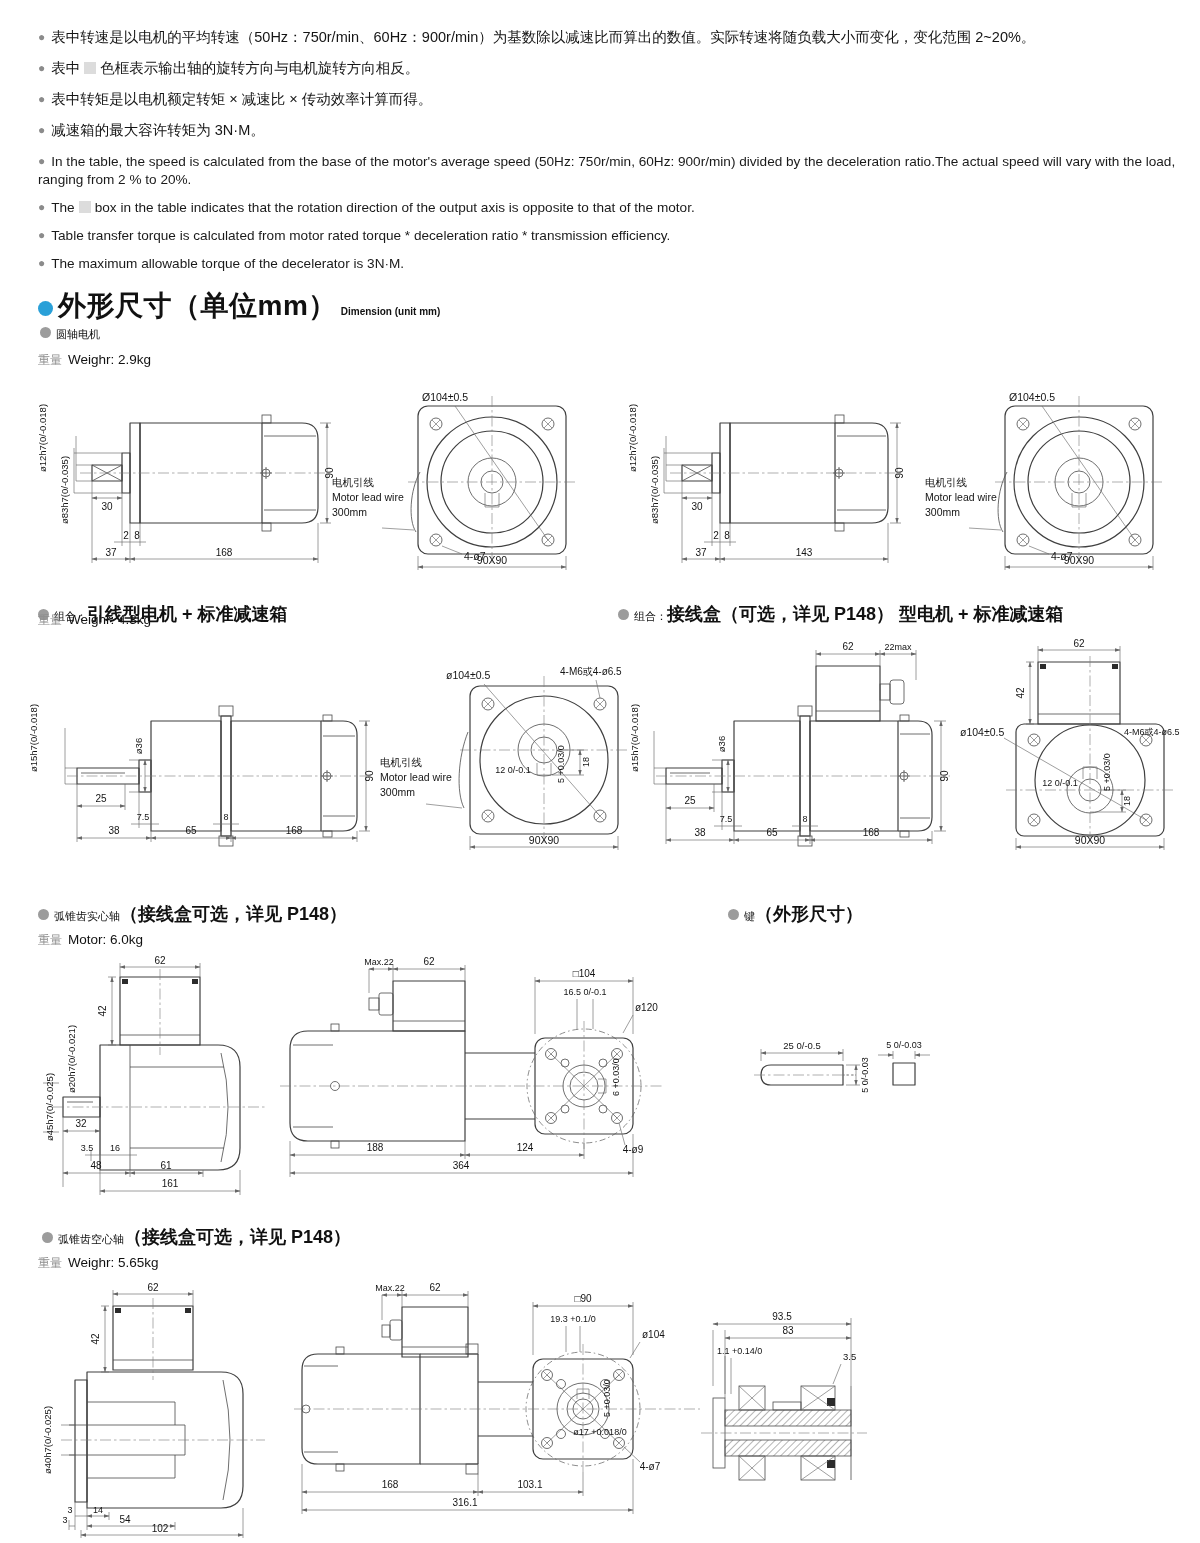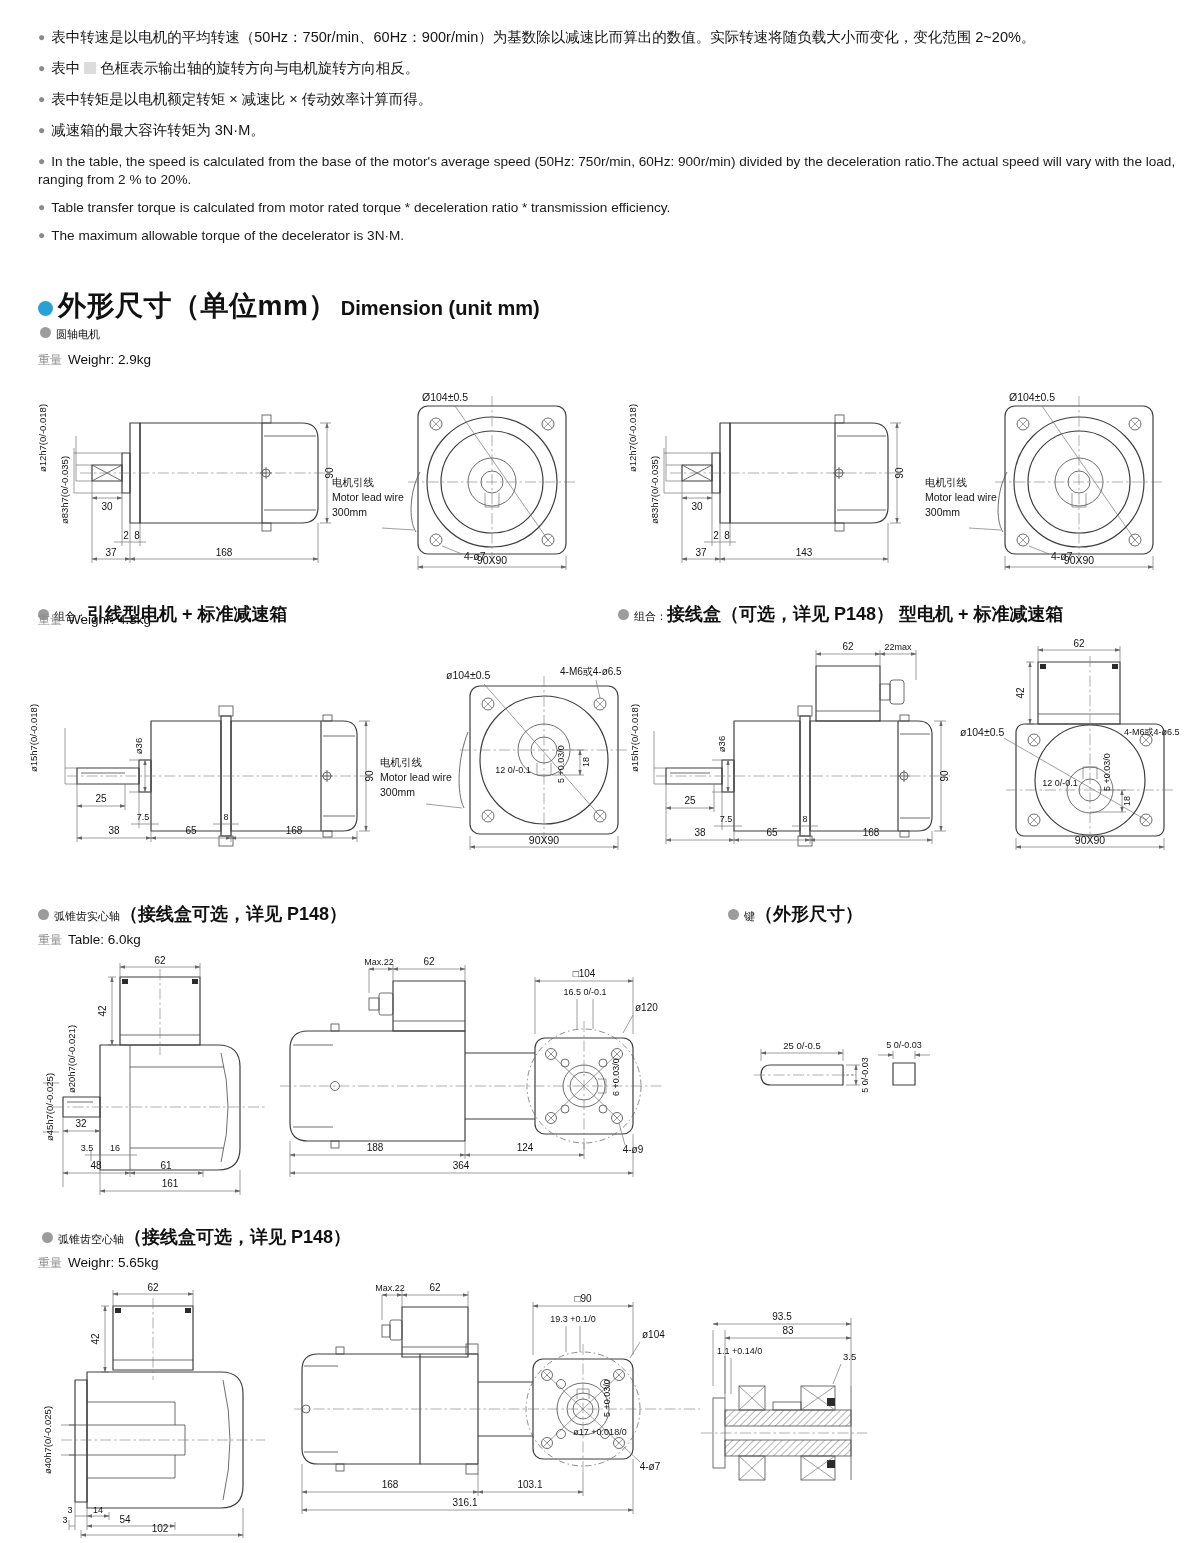--- a/index.html
+++ b/index.html
@@ -9,21 +9,21 @@
   
   .notes{position:absolute;left:38px;top:28px;width:1140px;}
   .nz{margin:0 0 12px 0;font-size:14.5px;line-height:19px;color:#151515;}
   .ne{margin:0 0 9px 0;font-size:13.6px;line-height:18px;color:#1a1a1a;}
   .b{color:#8b8b8b;font-size:12px;margin-right:6px;vertical-align:1px;}
   .gray-box{display:inline-block;width:12px;height:12px;background:#dcdcdc;margin:0 4px -1px 4px;}
   
   .dot-blue{display:inline-block;width:15px;height:15px;border-radius:50%;background:#2aa0d8;margin-right:5px;vertical-align:-1px;}
   .dot-gray{display:inline-block;width:11px;height:11px;border-radius:50%;background:#9c9c9c;margin-right:5px;}
   .h1-zh{font-size:28px;font-weight:bold;letter-spacing:0.5px;}
-  .h1-en{font-size:20px;font-weight:bold;margin-left:4px;}
+  .h1-en{font-size:10px;font-weight:bold;margin-left:4px;}
   .h2{font-size:11px;font-weight:normal;}
   .h2n{font-size:18px;font-weight:bold;}
   .wl{font-size:12px;color:#8e8e8e;}
   .wv{font-size:13.5px;color:#111;margin-left:6px;}
   
   svg text{font-family:"Liberation Sans",sans-serif;font-size:10px;fill:#141414;}
   .t9{font-size:9px;}.t95{font-size:9.5px;}.t105{font-size:10.5px;}
   .tm{text-anchor:middle;}
   .ol{fill:none;stroke:#3f3f3f;stroke-width:1.2;stroke-linejoin:round;}
   .ol2{fill:none;stroke:#4a4a4a;stroke-width:0.8;}
@@ -48,20 +48,21 @@
 </svg>
 
 <div id="page">
 
   <div class="notes">
     <p class="nz"><span class="b">●</span><span>表中转速是以电机的平均转速（50Hz：750r/min、60Hz：900r/min）为基数除以减速比而算出的数值。实际转速将随负载大小而变化，变化范围 2~20%。</span></p>
     <p class="nz"><span class="b">●</span><span>表中</span><span class="gray-box"></span><span>色框表示输出轴的旋转方向与电机旋转方向相反。</span></p>
     <p class="nz"><span class="b">●</span><span>表中转矩是以电机额定转矩 × 减速比 × 传动效率计算而得。</span></p>
     <p class="nz"><span class="b">●</span><span>减速箱的最大容许转矩为 3N·M。</span></p>
     <p class="ne"><span class="b">●</span><span>In the table, the speed is calculated from the base of the motor's average speed (50Hz: 750r/min, 60Hz: 900r/min) divided by the deceleration ratio.The actual speed will vary with the load, ranging from 2 % to 20%.</span></p>
+    <p class="ne"><span class="b">●</span><span>The</span><span class="gray-box"></span><span>box in the table indicates that the rotation direction of the output axis is opposite to that of the motor.</span></p>
     <p class="ne"><span class="b">●</span><span>Table transfer torque is calculated from motor rated torque * deceleration ratio * transmission efficiency.</span></p>
     <p class="ne"><span class="b">●</span><span>The maximum allowable torque of the decelerator is 3N·M.</span></p>
   </div>
 
   <div class="abs" style="left:38px;top:287px;">
     <span class="dot-blue"></span><span class="h1-zh">外形尺寸（单位mm）</span><span class="h1-en">Dimension (unit mm)</span>
   </div>
 
   <div class="abs" style="left:40px;top:324px;">
     <span class="dot-gray"></span><span class="h2">圆轴电机</span>
@@ -507,21 +508,21 @@
     <text class="tm t105" x="130" y="208">90X90</text>
   </svg>
 
   <div class="abs" style="left:38px;top:902px;">
     <span class="dot-gray"></span><span class="h2">弧锥齿实心轴</span><span class="h2n">（接线盒可选，详见 P148）</span>
   </div>
   <div class="abs" style="left:728px;top:902px;">
     <span class="dot-gray"></span><span class="h2">键</span><span class="h2n">（外形尺寸）</span>
   </div>
   <div class="abs" style="left:38px;top:930px;">
-    <span class="wl">重量</span><span class="wv">Table: 6.0kg</span>
+    <span class="wl">重量</span><span class="wv">Motor: 6.0kg</span>
   </div>
 
   <svg class="abs" style="left:25px;top:955px" width="250" height="245" viewBox="0 0 250 245">
     <g class="ol">
       <rect x="95" y="22" width="80" height="68"></rect>
       <path d="M75,90 H193 Q215,90 215,112 V193 Q215,215 193,215 H75 Z"></path>
       <rect x="38" y="142" width="37" height="20"></rect>
     </g>
     <g class="ol2">
       <line x1="95" y1="80" x2="175" y2="80"></line>

